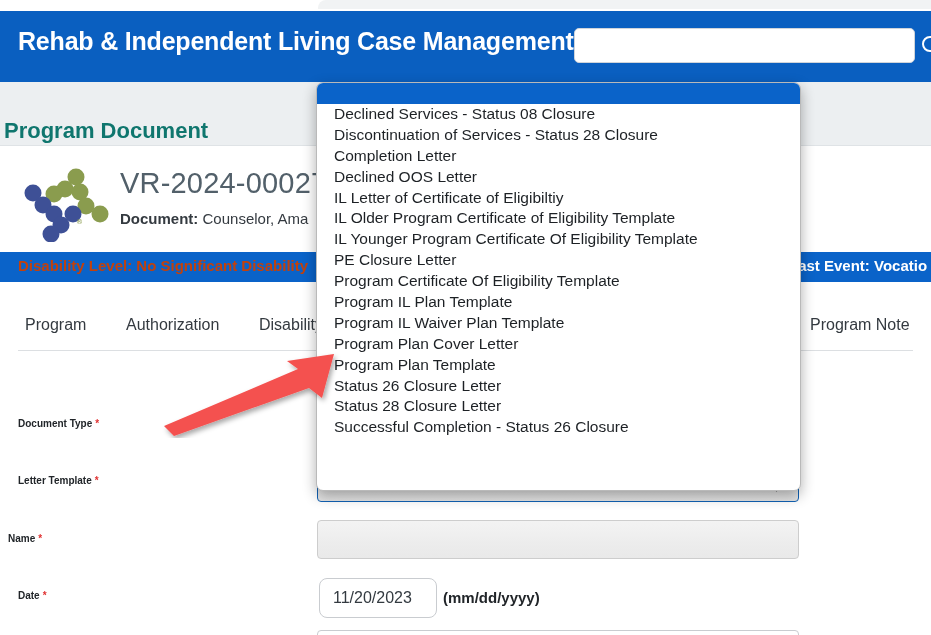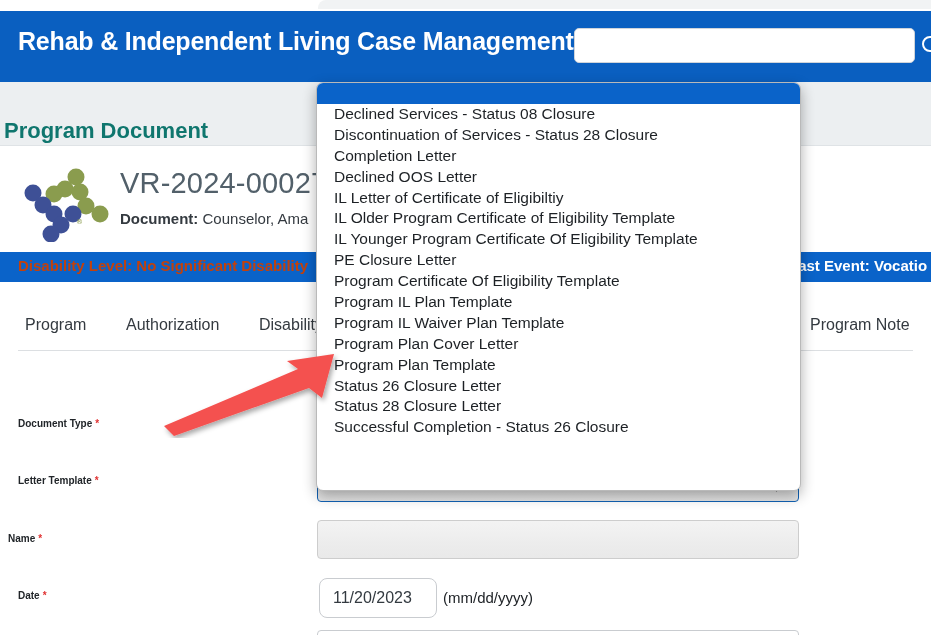--- a/index.html
+++ b/index.html
@@ -205,21 +205,21 @@
   .date-value {
     position: absolute; left: 13px; top: 50%;
     transform: translateY(-50%);
     font-size: 16px;
     color: #333a40;
     white-space: nowrap;
   }
   .date-hint {
     position: absolute;
     font-size: 15px;
-    font-weight: normal;
+    font-weight: bold;
     color: #212529;
     white-space: nowrap;
   }
 
   
   .dropdown {
     position: absolute; left: 316px; top: 51px;
     width: 485px; height: 409px;
     background: #ffffff;
     border: 1px solid #b9b9b9;

